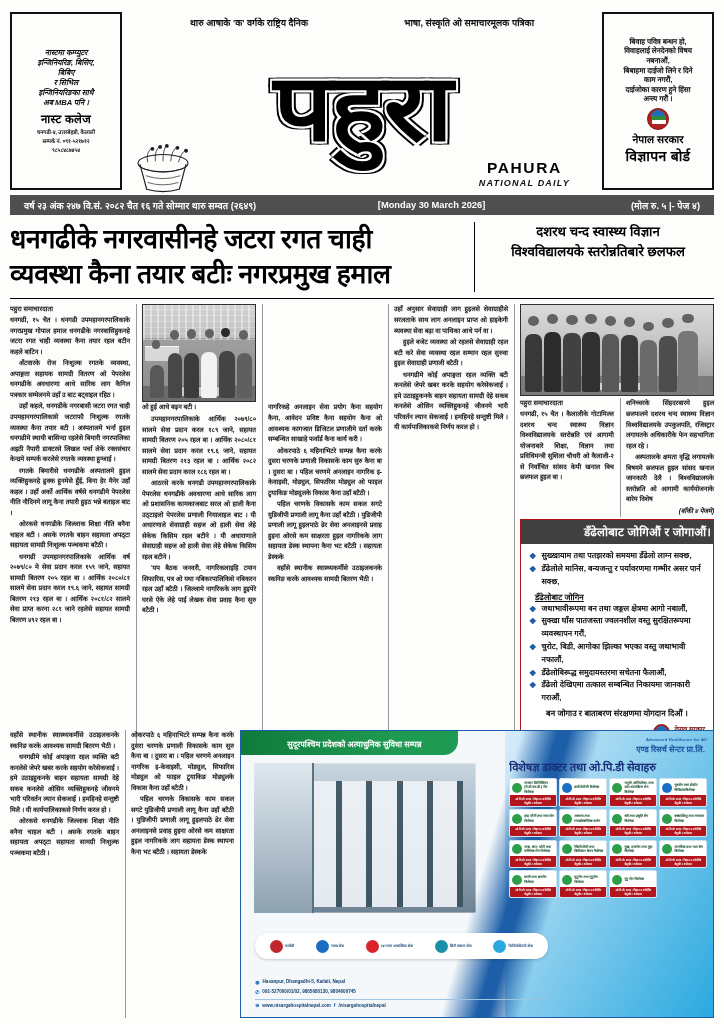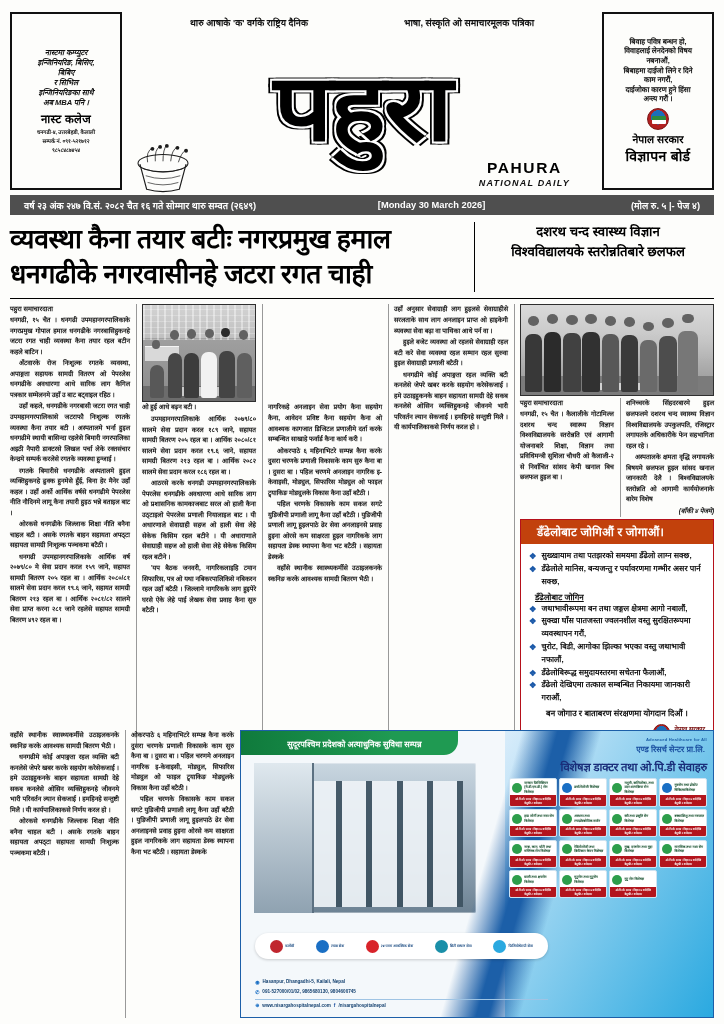--- a/index.html
+++ b/index.html
@@ -259,23 +259,23 @@
     border-radius: 2px;
   }
 
   
   .firead {
     border: 1.6px solid #b5101a;
     background: #fff;
     margin-top: 2px;
   }
   .firead-head {
-    background: #c2410c;
+    background: #404040;
     color: #fff;
-    text-align: left;
+    text-align: right;
     font-size: 11.6px;
     font-weight: 900;
     padding: 4px 2px 5px 16px;
     letter-spacing: 0.2px;
   }
   .firead-body { padding: 6px 8px 4px 8px; }
   .firead-line {
     font-size: 7.9px;
     font-weight: 700;
     color: #111;
@@ -395,21 +395,21 @@
   .hosp-name {
     font-size: 17px; font-weight: 900; color: #1a4fa0; line-height: 1;
     letter-spacing: -0.3px;
   }
   .hosp-sub {
     font-size: 8px; font-weight: 800; color: #1a4fa0;
     text-align: right; margin-top: 1px; padding-right: 2px;
   }
   .hosp-head2 {
     font-size: 11.3px; font-weight: 900; color: #1a2e7a;
-    text-align: right; margin: 5px 0 4px 0; letter-spacing: -0.2px;
+    text-align: left; margin: 5px 0 4px 0; letter-spacing: -0.2px;
   }
   .svc-grid {
     display: grid;
     grid-template-columns: repeat(4, 1fr);
     gap: 2.5px;
   }
   .svc {
     background: #fff;
     border: 0.6px solid #cfe3f2;
     border-radius: 2px;
@@ -544,22 +544,22 @@
   </div>
 
   <div class="datebar">
     <div class="d-left">वर्ष २३  अंक  २४७ वि.सं. २०८२ चैत १६ गते सोम्मार  थारु सम्वत (२६४९)</div>
     <div class="d-mid">[Monday 30 March 2026]</div>
     <div class="d-right">(मोल रु. ५ |- पेज ४)</div>
   </div>
 
   <div class="headzone">
     <div class="head-main">
+      <div class="h1">धनगढीके नगरवासीनहे जटरा रगत चाही</div>
       <div class="h1">व्यवस्था कैना तयार बटीः नगरप्रमुख हमाल</div>
-      <div class="h1">धनगढीके नगरवासीनहे जटरा रगत चाही</div>
     </div>
     <div class="head-side">
       <div class="h2">दशरथ चन्द स्वास्थ्य विज्ञान</div>
       <div class="h2">विश्वविद्यालयके स्तरोन्नतिबारे छलफल</div>
     </div>
   </div>
   <hr class="rule-strong">
 
   <div class="body-grid">
 

